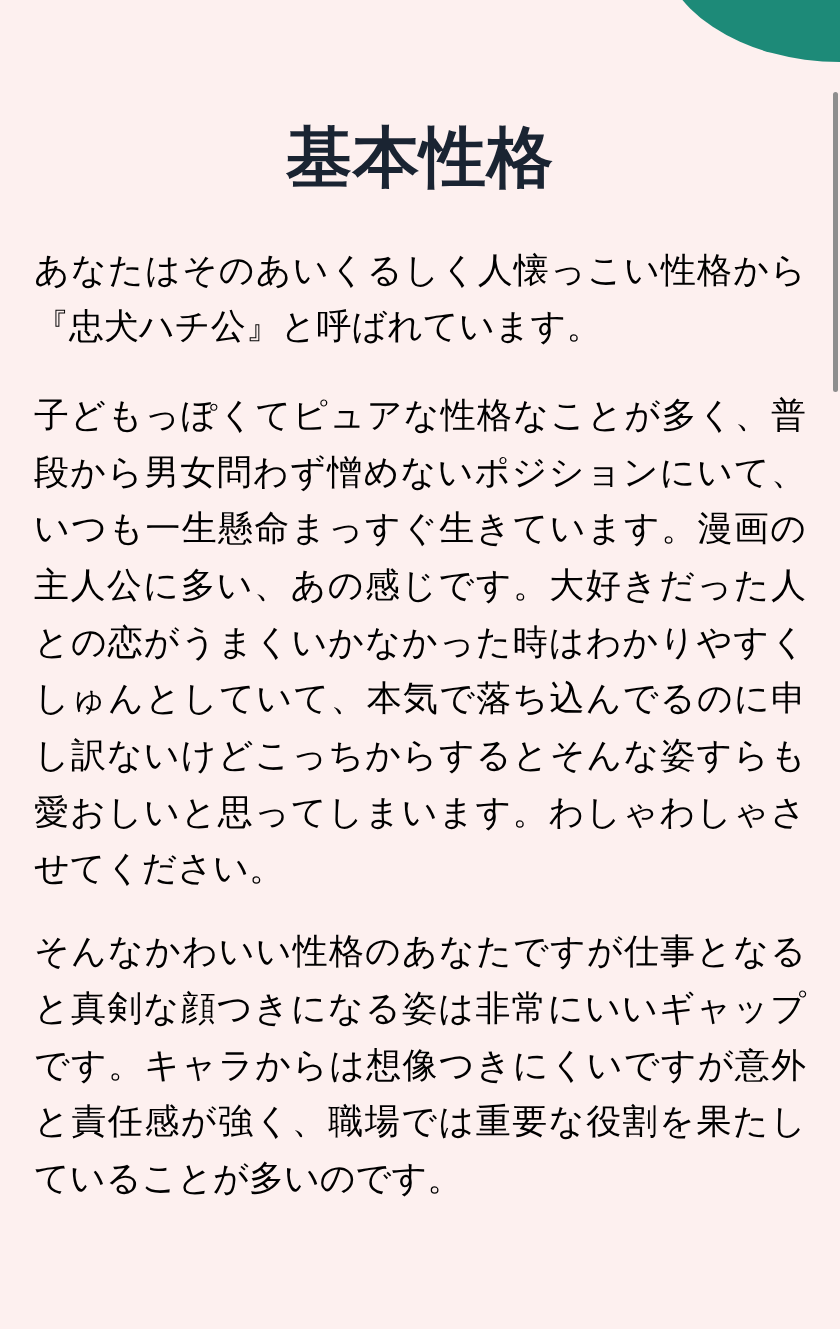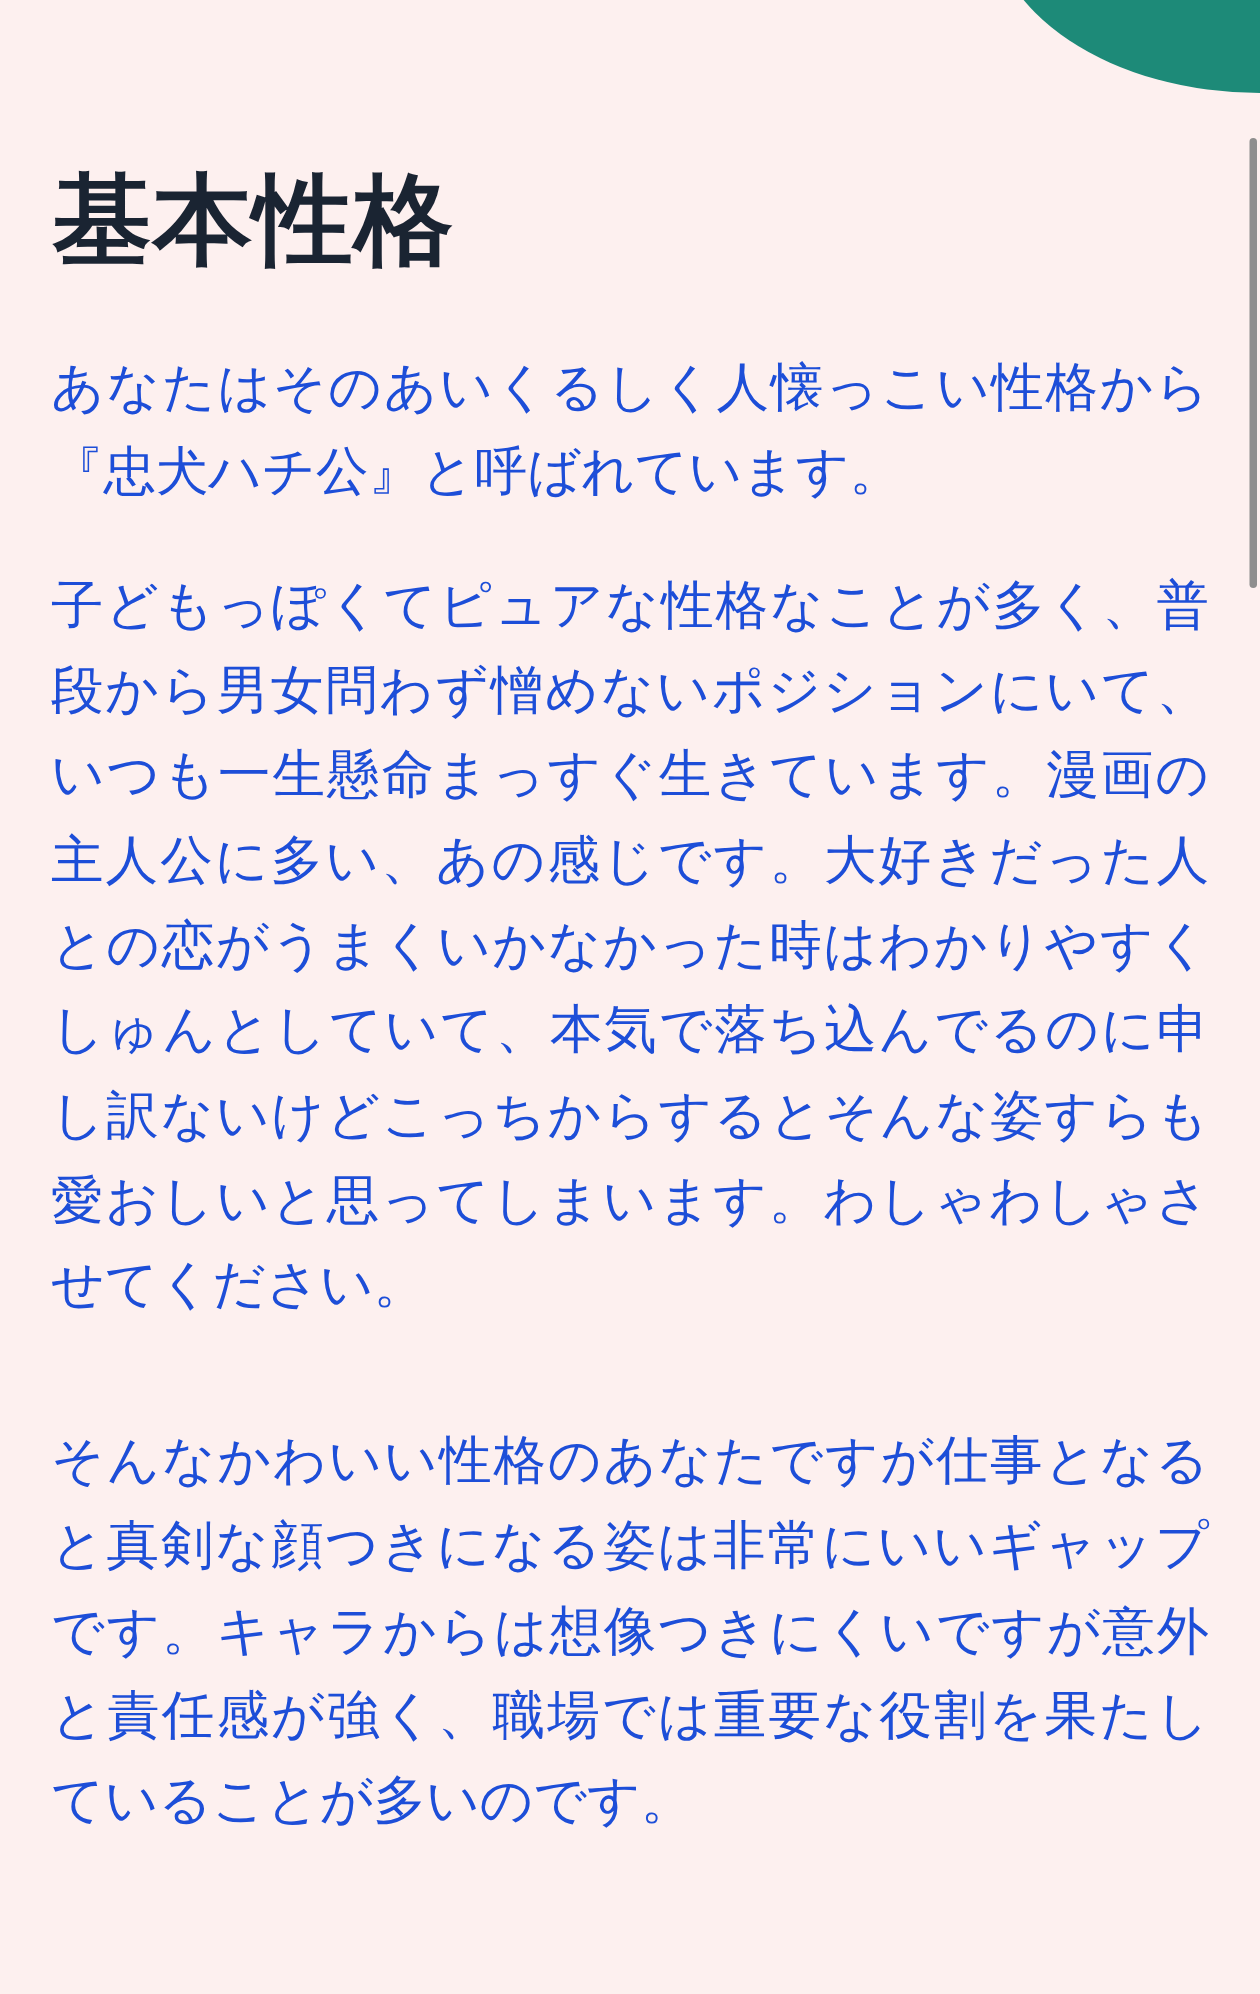--- a/index.html
+++ b/index.html
@@ -50,42 +50,43 @@
 
   .page {
     position: relative;
     z-index: 2;
     padding: 0 34px 0 34px;
     box-sizing: border-box;
     width: 840px;
   }
 
   .page-title {
-    margin: 1px;
+    margin: 12px;
     padding-top: 109px;
+    text-align: center;
     font-size: 66px;
     line-height: 1.1;
     font-weight: bold;
     color: #1a2432;
     letter-spacing: 1px;
   }
 
   .body-text {
     margin: 0;
-    color: #1d4ed8;
+    color: #000000;
     font-size: 35px;
     line-height: 1.62;
     text-align: justify;
     text-justify: inter-character;
     font-weight: 400;
   }
 
   .para-1 { margin-top: 48px; }
   .para-2 { margin-top: 32px; }
-  .para-3 { margin-top: 60px; }
+  .para-3 { margin-top: 26px; }
 </style>
 </head>
 <body>
 
 <div class="corner-arc"></div>
 
 <div class="page">
   <h1 class="page-title">基本性格</h1>
 
   <p class="body-text para-1">あなたはそのあいくるしく人懐っこい性格から『忠犬ハチ公』と呼ばれています。</p>

